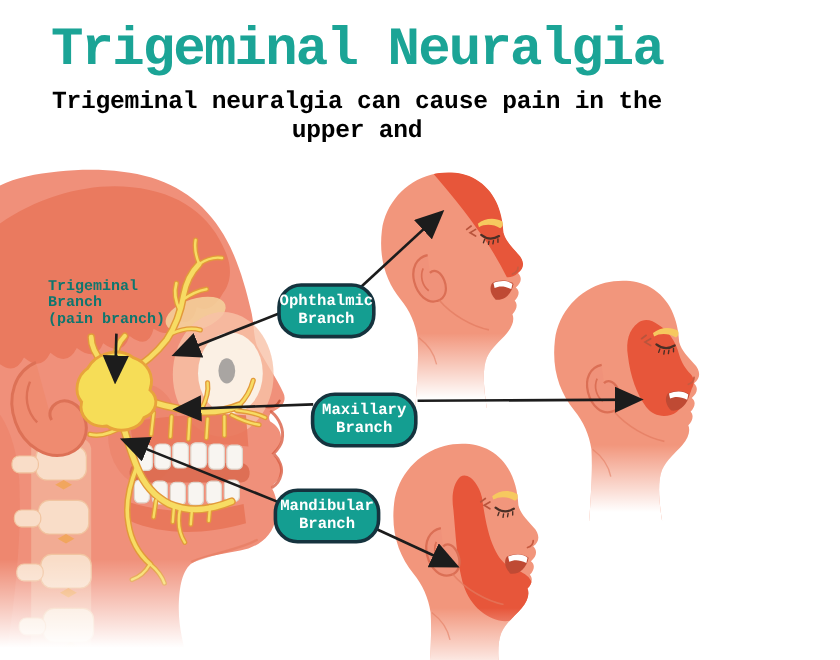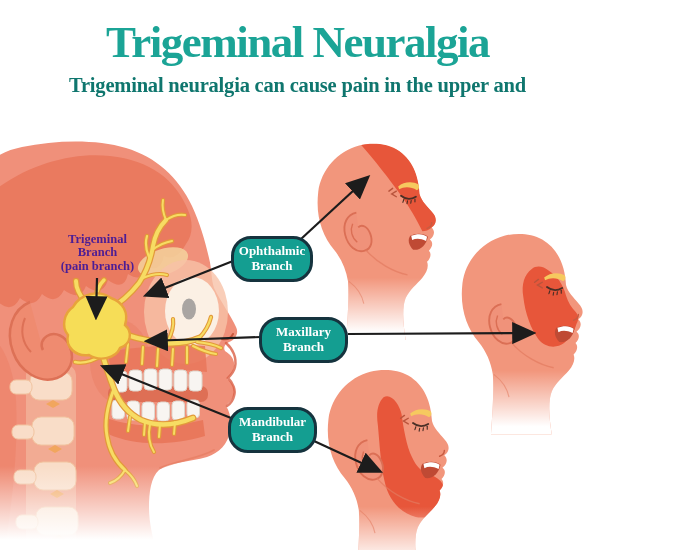--- a/index.html
+++ b/index.html
@@ -1,31 +1,31 @@
 <!DOCTYPE html>
 <html><head>
 <meta charset="utf-8">
 <style>
   html,body{margin:0;padding:0;background:#fff;}
   .stage{position:relative;width:638px;height:550px;background:#ffffff;overflow:hidden;
-         font-family:Liberation Serif, serif;}
+         font-family:Liberation Mono, monospace;}
   .art{position:absolute;left:0;top:0;}
   .title{position:absolute;left:20px;top:16px;width:555px;text-align:center;
          font-size:45px;font-weight:700;letter-spacing:-1.5px;color:#1BA496;}
   .subtitle{position:absolute;left:20px;top:74px;width:555px;text-align:center;
-         font-size:20.5px;font-weight:700;letter-spacing:-0.2px;color:#0f766e;line-height:1.16;}
+         font-size:20.5px;font-weight:700;letter-spacing:-0.2px;color:#000000;line-height:1.16;}
   .subtitle span{display:block;}
-  .nerve-label{position:absolute;left:40px;top:233px;width:115px;text-align:center;
-         font-size:12.5px;font-weight:700;color:#4c1d95;line-height:1.06;}
+  .nerve-label{position:absolute;left:40px;top:233px;width:115px;
+         font-size:12.5px;font-weight:700;color:#0f766e;line-height:1.06;}
   .nerve-label span{display:block;}
   .pill{position:absolute;box-sizing:border-box;background:#149E91;border:3px solid #15333E;
         border-radius:20px;color:#fff;font-weight:700;font-size:13px;line-height:1.12;
         display:flex;align-items:center;justify-content:center;text-align:center;padding:20px 6px;}
   .pill-oph{left:231px;top:236px;width:82px;height:41px;}
-  .pill-max{left:259px;top:317px;width:89px;height:41px;}
+  .pill-max{left:259px;top:327px;width:89px;height:41px;}
   .pill-mand{left:228px;top:407px;width:89px;height:45px;}
 </style>
 </head>
 <body>
 
 <div class="stage">
 
 <svg class="art" width="700" height="550" viewBox="0 0 700 550">
   <defs>
     <marker id="ah" markerWidth="11" markerHeight="10" refX="9" refY="5" orient="auto">

